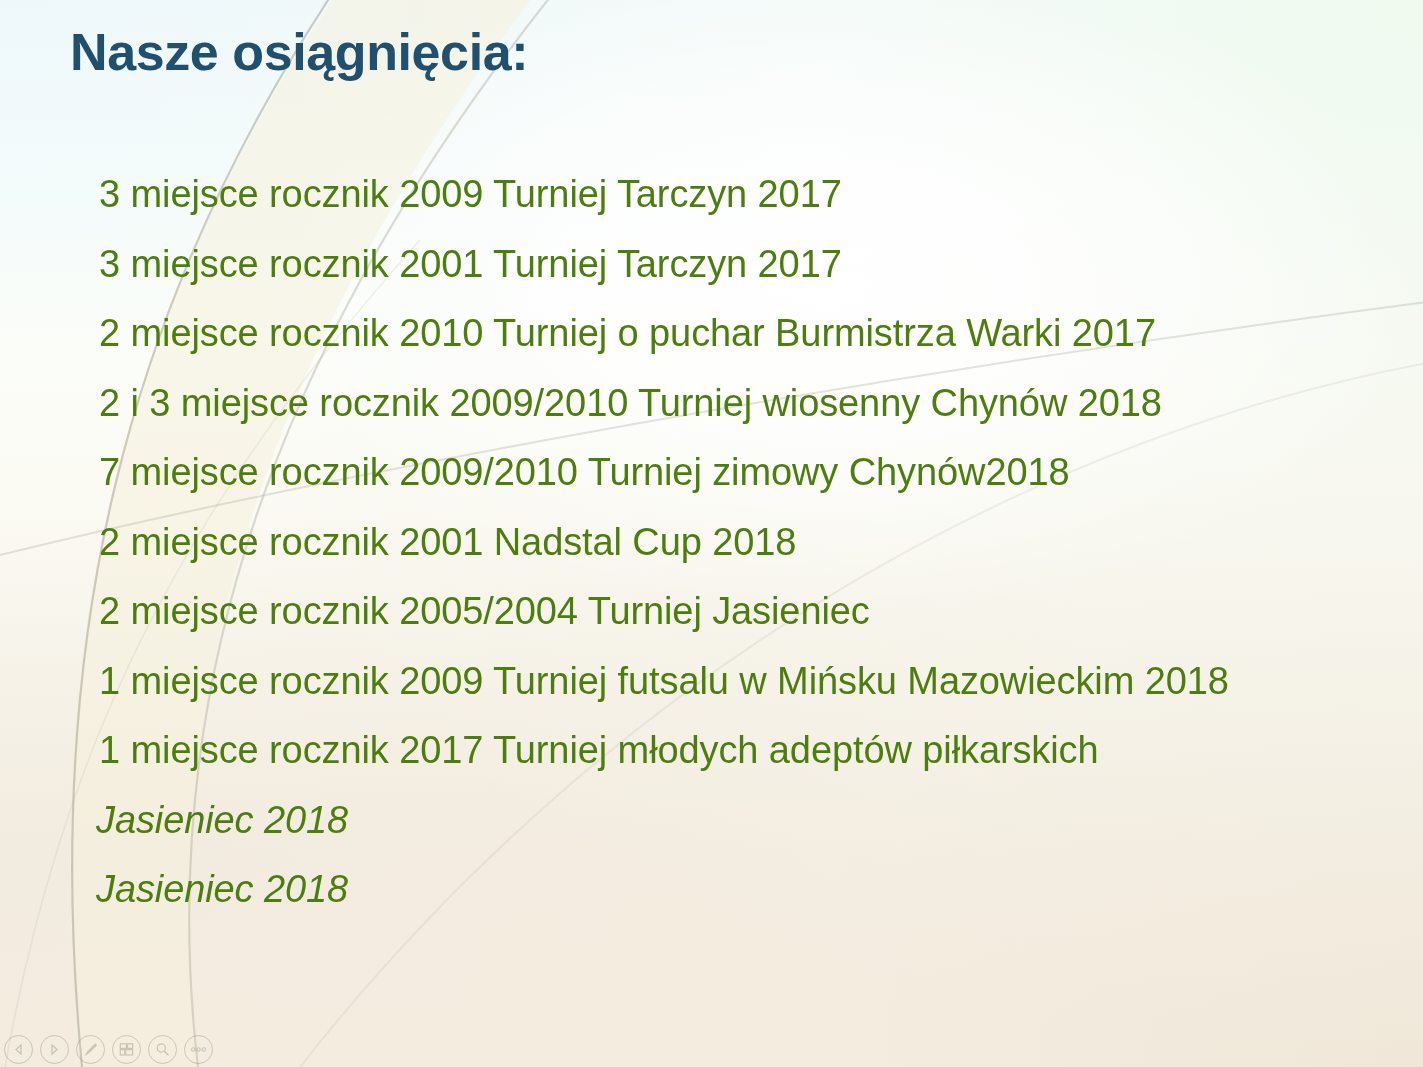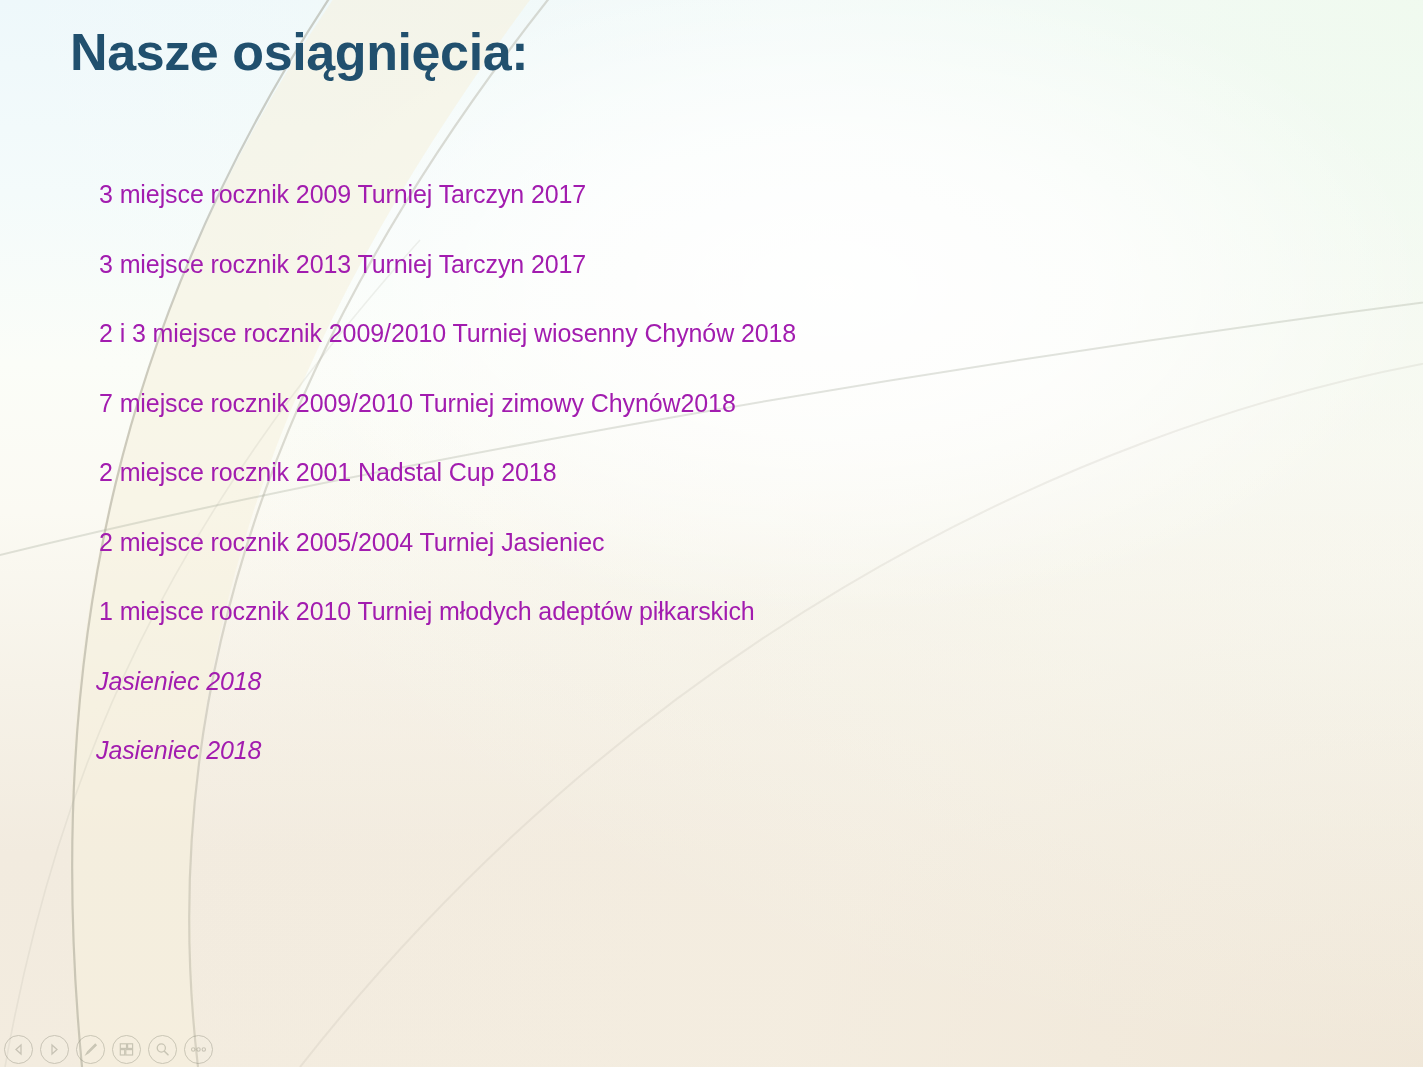--- a/index.html
+++ b/index.html
@@ -103,22 +103,22 @@
     white-space: nowrap;
   }
 
   
   #body-list {
     position: absolute;
     left: 99px; top: 160px;
     width: 1260px;
   }
   .line {
-    font-size: 25px;
-    color: #a21caf;
+    font-size: 38px;
+    color: #4d7c0f;
     line-height: 69.5px;
     white-space: nowrap;
     letter-spacing: -0.1px;
   }
   .line.cont { margin-left: -3px; font-style: italic; }
 
   
   #controls {
     position: absolute;
     left: 4px; bottom: 3px;
@@ -163,26 +163,28 @@
 
     <path d="M 300 1067 C 620 660 1050 430 1443 360" fill="none" stroke="rgba(175,172,158,0.18)" stroke-width="2"></path>
 
     <path d="M 5 1067 C 60 760 170 520 420 240" fill="none" stroke="rgba(170,170,155,0.16)" stroke-width="1.6"></path>
   </svg>
 
   <div id="title">Nasze osiągnięcia:</div>
 
   <div id="body-list">
     <div class="line">3 miejsce rocznik 2009 Turniej Tarczyn 2017</div>
-    <div class="line">3 miejsce rocznik 2013 Turniej Tarczyn 2017</div>
+    <div class="line">3 miejsce rocznik 2001 Turniej Tarczyn 2017</div>
+    <div class="line">2 miejsce rocznik 2010 Turniej o puchar Burmistrza Warki 2017</div>
     <div class="line">2 i 3 miejsce rocznik 2009/2010 Turniej wiosenny Chynów 2018</div>
     <div class="line">7 miejsce rocznik 2009/2010 Turniej zimowy Chynów2018</div>
     <div class="line">2 miejsce rocznik 2001 Nadstal Cup 2018</div>
     <div class="line">2 miejsce rocznik 2005/2004 Turniej Jasieniec</div>
-    <div class="line">1 miejsce rocznik 2010 Turniej młodych adeptów piłkarskich</div>
+    <div class="line">1 miejsce rocznik 2009 Turniej futsalu w Mińsku Mazowieckim 2018</div>
+    <div class="line">1 miejsce rocznik 2017 Turniej młodych adeptów piłkarskich</div>
     <div class="line cont">Jasieniec 2018</div>
     <div class="line cont">Jasieniec 2018</div>
   </div>
 
   <div id="controls">
 
     <div class="ctl">
       <span>
         <svg width="13" height="13" viewBox="0 0 13 13">
           <path d="M9 2 L4 6.5 L9 11 Z" fill="none" stroke="#6d6f5e" stroke-width="1.3"></path>

